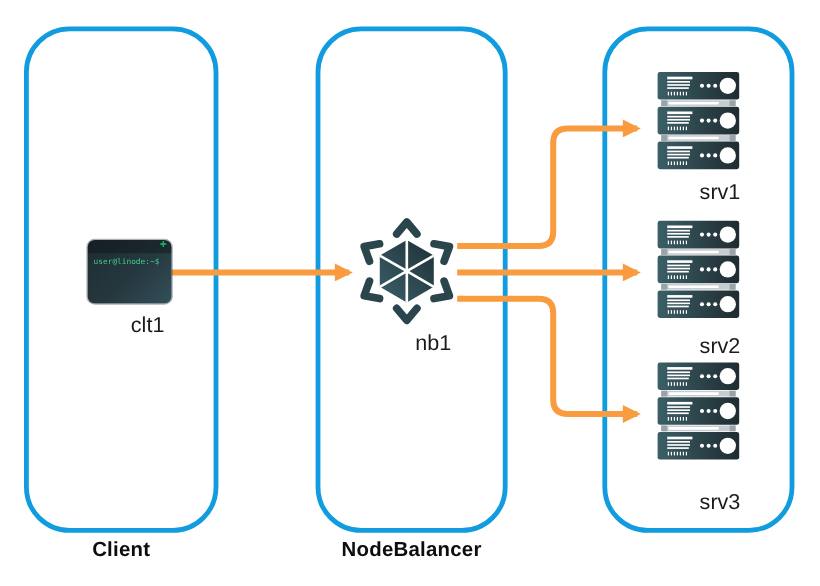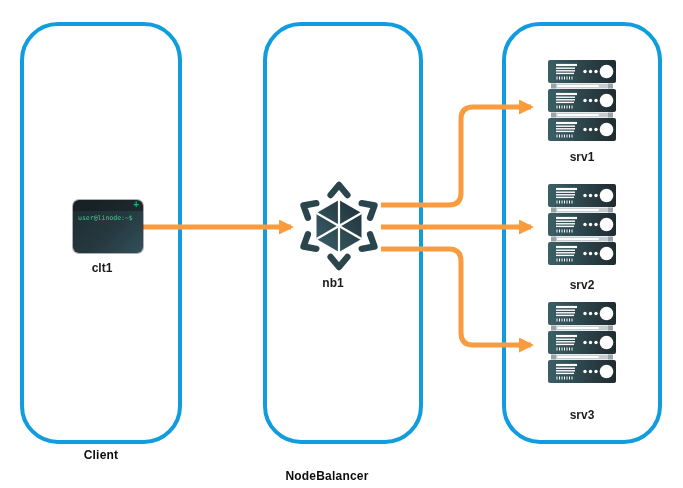--- a/index.html
+++ b/index.html
@@ -11,28 +11,28 @@
   .group-box{
     position:absolute;top:22px;height:422px;box-sizing:border-box;
     border:4px solid #109CDF;border-radius:38px;background:transparent;
   }
   .box-client{left:20px;width:162px;}
   .box-nb{left:263px;width:160px;}
   .box-servers{left:502px;width:160px;}
   
   .group-label{
     position:absolute;top:448px;text-align:center;
-    font-size:12px;font-weight:700;color:#0d0d0d;letter-spacing:.2px;
+    font-size:17px;font-weight:700;color:#0d0d0d;letter-spacing:.2px;
   }
   .gl-client{left:20px;width:162px;}
-  .gl-nb{left:247px;width:160px;margin-top:21px;}
+  .gl-nb{left:263px;width:160px;}
   .gl-servers{left:502px;width:160px;}
   
   .node-label{
-    position:absolute;text-align:center;font-size:12px;font-weight:700;color:#1b1b1b;
+    position:absolute;text-align:right;font-size:18px;font-weight:400;color:#1b1b1b;
   }
   
   .overlay{position:absolute;left:0;top:0;width:683px;height:488px;pointer-events:none;}
   .edge{stroke:#F89C3F;stroke-width:5;fill:none;}
   
   .terminal{
     position:absolute;left:73px;top:200px;width:70px;height:53px;border-radius:6px;
     background:linear-gradient(135deg,#1e2b32 0%,#26383f 55%,#33505a 100%);
     box-shadow:0 0 0 1px rgba(20,30,36,.35);overflow:hidden;
   }

